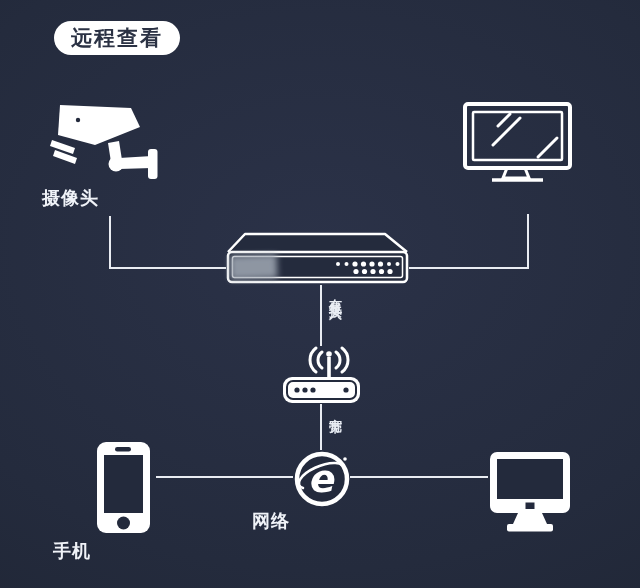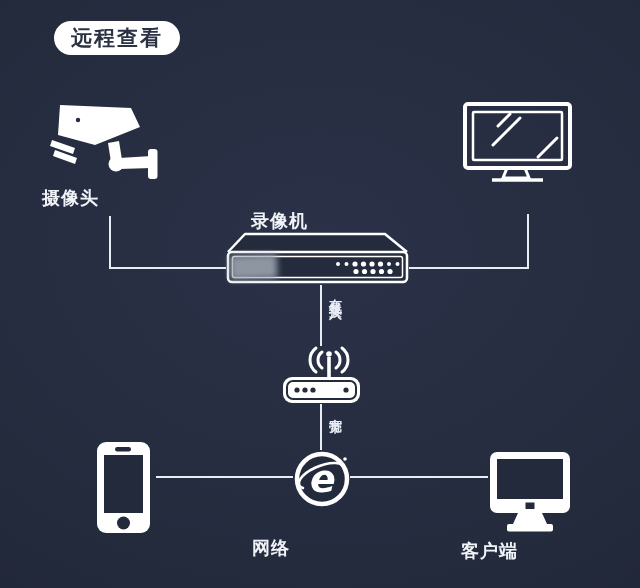--- a/index.html
+++ b/index.html
@@ -61,21 +61,20 @@
     <rect x="13" y="16" width="89" height="48" rx="1" fill="none" stroke="#ffffff" stroke-width="2.5"></rect>
     <g stroke="#ffffff" stroke-width="3" stroke-linecap="round">
       <line x1="33" y1="49" x2="60" y2="22"></line>
       <line x1="38" y1="30" x2="50" y2="18"></line>
       <line x1="78" y1="61" x2="97" y2="42"></line>
     </g>
     <path d="M47,72 L65,72 L69,82 L43,82 Z" fill="none" stroke="#ffffff" stroke-width="3"></path>
     <line x1="32" y1="84" x2="83" y2="84" stroke="#ffffff" stroke-width="3.5"></line>
   </svg>
 
-  <div class="abs node-label" style="left:321px;top:209px">录像机</div>
   <svg class="abs" style="left:213px;top:226px" width="220" height="64" viewBox="0 0 220 64">
     <defs>
       <filter id="blurf" x="-40%" y="-40%" width="180%" height="180%">
         <feGaussianBlur stdDeviation="3"></feGaussianBlur>
       </filter>
     </defs>
     <path d="M15,26 L32,8 L172,8 L194,26" fill="#242b3d" stroke="#ffffff" stroke-width="2.5" stroke-linejoin="round"></path>
     <rect x="15" y="26" width="179" height="30" rx="4" fill="#242b3d" stroke="#ffffff" stroke-width="2.5"></rect>
     <rect x="19.5" y="30.5" width="170" height="21" rx="2" fill="none" stroke="#ffffff" stroke-width="1.5"></rect>
     <rect x="17" y="29" width="47" height="24" fill="#9aa2ae" opacity="0.9" filter="url(#blurf)" transform="rotate(-2 40 41)"></rect>
@@ -118,31 +117,31 @@
   </svg>
 
   <div class="abs v-label" style="left:328px;top:408px">宽带</div>
 
   <svg class="abs" style="left:293px;top:450px" width="58" height="58" viewBox="0 0 58 58">
     <circle cx="29" cy="29" r="25" fill="#232a3c" stroke="#ffffff" stroke-width="4.5"></circle>
     <text x="30" y="42" text-anchor="middle" font-size="38" font-weight="bold" font-style="italic" font-family="DejaVu Sans, Liberation Sans, sans-serif" fill="#ffffff">e</text>
     <path d="M10,38 A24,10 -22 1 1 51,19" fill="none" stroke="#ffffff" stroke-width="2.5" stroke-linecap="round"></path>
     <circle cx="52" cy="9" r="1.8" fill="#ffffff"></circle>
   </svg>
-  <div class="abs node-label" style="left:322px;top:536px">网络</div>
+  <div class="abs node-label" style="left:322px;top:509px">网络</div>
 
   <svg class="abs" style="left:94px;top:440px" width="62" height="96" viewBox="0 0 62 96">
     <rect x="3" y="2" width="53" height="91" rx="9" fill="#ffffff"></rect>
     <rect x="21" y="7" width="16" height="4.5" rx="2.25" fill="#232a3c"></rect>
     <rect x="10" y="15" width="39" height="58" fill="#232a3c"></rect>
     <circle cx="29.5" cy="83" r="6.5" fill="#232a3c"></circle>
   </svg>
+  <div class="abs node-label" style="left:123px;top:539px">手机</div>
 
   <svg class="abs" style="left:486px;top:450px" width="92" height="84" viewBox="0 0 92 84">
     <rect x="4" y="2" width="80" height="61" rx="7" fill="#ffffff"></rect>
     <rect x="11" y="9" width="66" height="40" fill="#232a3c"></rect>
     <rect x="39.5" y="52.5" width="9" height="6.5" fill="#232a3c"></rect>
     <polygon points="32,63 56,63 61,74 27,74" fill="#ffffff"></polygon>
     <rect x="21" y="74" width="46" height="7.5" rx="2" fill="#ffffff"></rect>
   </svg>
-  <div class="abs node-label" style="left:531px;top:539px">客户端</div>
 
 </div>
 
 </body></html>

